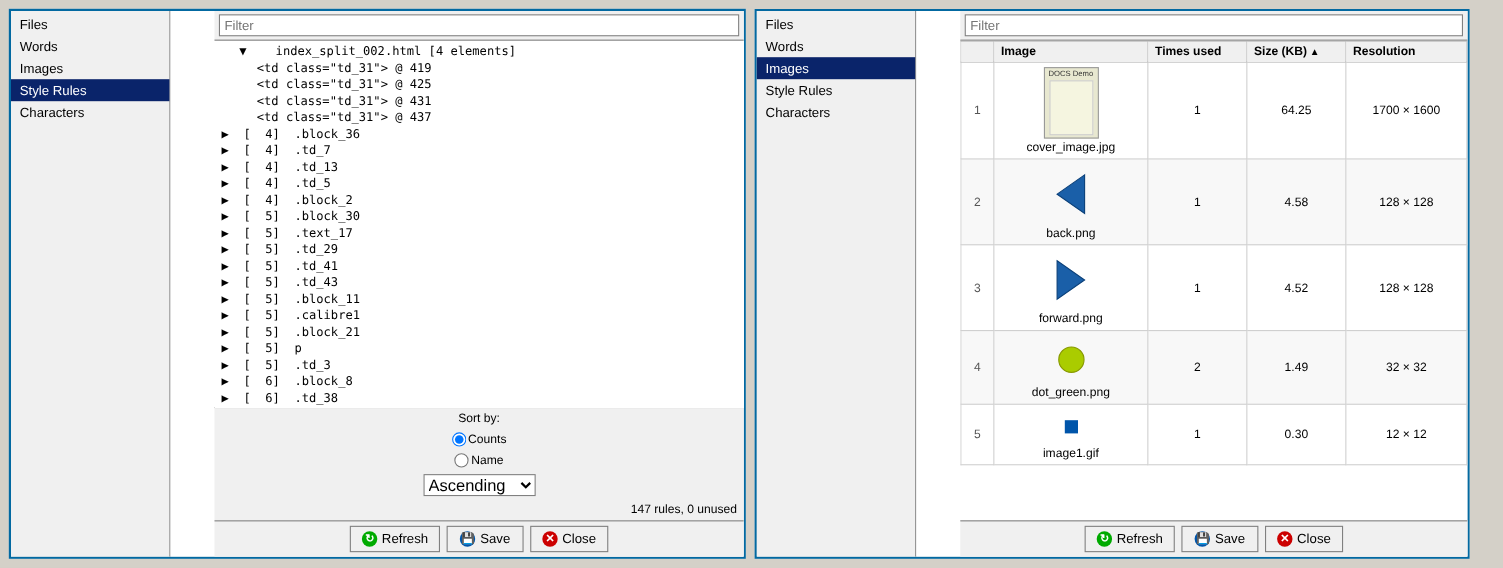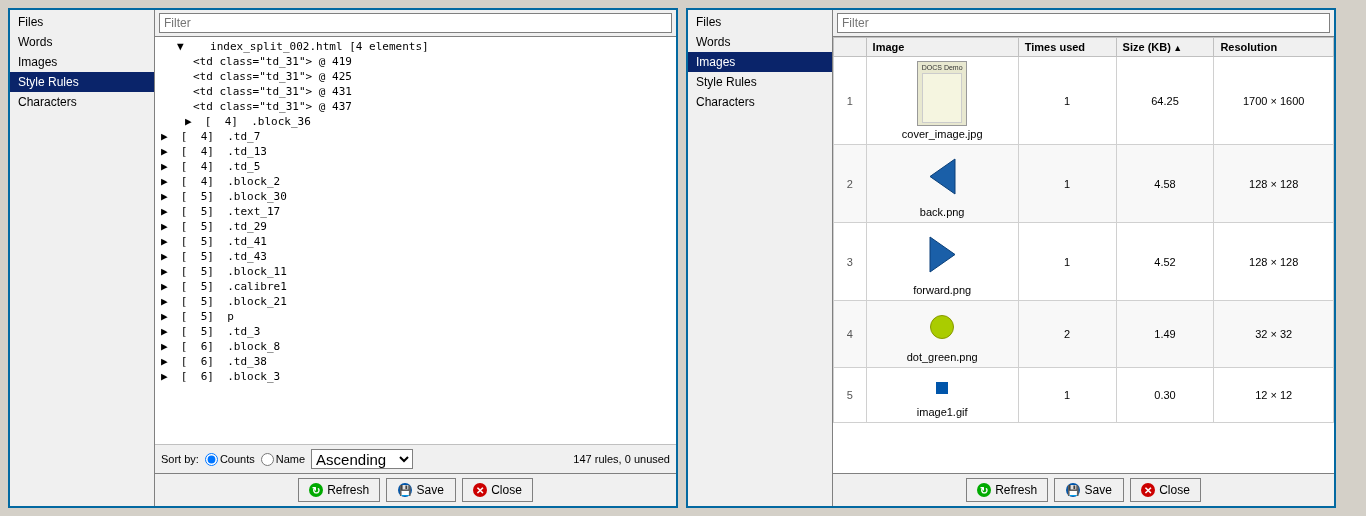--- a/index.html
+++ b/index.html
@@ -249,20 +249,21 @@
 
     .panel-left { width: 670px; height: 500px; }
     .panel-right { width: 650px; height: 500px; }
 
     .main-content {
       flex: 1;
       display: flex;
       flex-direction: column;
       background: #fff;
       min-width: 0;
+      padding-left: 40px;
     }
   </style>
 </head>
 <body>
 
 <div class="panel-wrapper">
 
   <div class="panel-left">
 
     <div class="sidebar">
@@ -288,41 +289,41 @@
       <div class="filter-bar">
         <input type="text" class="filter-input" placeholder="Filter" style="">
       </div>
 
       <div class="tree-container">
         <div class="tree-item" style="padding-left:20px;">▼&nbsp;&nbsp;&nbsp;&nbsp;index_split_002.html [4 elements]</div>
         <div class="tree-item" style="padding-left:36px;">&lt;td class="td_31"&gt; @ 419</div>
         <div class="tree-item" style="padding-left:36px;">&lt;td class="td_31"&gt; @ 425</div>
         <div class="tree-item" style="padding-left:36px;">&lt;td class="td_31"&gt; @ 431</div>
         <div class="tree-item" style="padding-left:36px;">&lt;td class="td_31"&gt; @ 437</div>
-        <div class="tree-item" style="padding-left:4px;margin-left:24px;">▶&nbsp;&nbsp;[&nbsp;&nbsp;4]&nbsp;&nbsp;.block_36</div>
+        <div class="tree-item" style="padding-left:4px;">▶&nbsp;&nbsp;[&nbsp;&nbsp;4]&nbsp;&nbsp;.block_36</div>
         <div class="tree-item" style="padding-left:4px;">▶&nbsp;&nbsp;[&nbsp;&nbsp;4]&nbsp;&nbsp;.td_7</div>
         <div class="tree-item" style="padding-left:4px;">▶&nbsp;&nbsp;[&nbsp;&nbsp;4]&nbsp;&nbsp;.td_13</div>
         <div class="tree-item" style="padding-left:4px;">▶&nbsp;&nbsp;[&nbsp;&nbsp;4]&nbsp;&nbsp;.td_5</div>
         <div class="tree-item" style="padding-left:4px;">▶&nbsp;&nbsp;[&nbsp;&nbsp;4]&nbsp;&nbsp;.block_2</div>
         <div class="tree-item" style="padding-left:4px;">▶&nbsp;&nbsp;[&nbsp;&nbsp;5]&nbsp;&nbsp;.block_30</div>
         <div class="tree-item" style="padding-left:4px;">▶&nbsp;&nbsp;[&nbsp;&nbsp;5]&nbsp;&nbsp;.text_17</div>
         <div class="tree-item" style="padding-left:4px;">▶&nbsp;&nbsp;[&nbsp;&nbsp;5]&nbsp;&nbsp;.td_29</div>
         <div class="tree-item" style="padding-left:4px;">▶&nbsp;&nbsp;[&nbsp;&nbsp;5]&nbsp;&nbsp;.td_41</div>
         <div class="tree-item" style="padding-left:4px;">▶&nbsp;&nbsp;[&nbsp;&nbsp;5]&nbsp;&nbsp;.td_43</div>
         <div class="tree-item" style="padding-left:4px;">▶&nbsp;&nbsp;[&nbsp;&nbsp;5]&nbsp;&nbsp;.block_11</div>
         <div class="tree-item" style="padding-left:4px;">▶&nbsp;&nbsp;[&nbsp;&nbsp;5]&nbsp;&nbsp;.calibre1</div>
         <div class="tree-item" style="padding-left:4px;">▶&nbsp;&nbsp;[&nbsp;&nbsp;5]&nbsp;&nbsp;.block_21</div>
         <div class="tree-item" style="padding-left:4px;">▶&nbsp;&nbsp;[&nbsp;&nbsp;5]&nbsp;&nbsp;p</div>
         <div class="tree-item" style="padding-left:4px;">▶&nbsp;&nbsp;[&nbsp;&nbsp;5]&nbsp;&nbsp;.td_3</div>
         <div class="tree-item" style="padding-left:4px;">▶&nbsp;&nbsp;[&nbsp;&nbsp;6]&nbsp;&nbsp;.block_8</div>
         <div class="tree-item" style="padding-left:4px;">▶&nbsp;&nbsp;[&nbsp;&nbsp;6]&nbsp;&nbsp;.td_38</div>
         <div class="tree-item" style="padding-left:4px;">▶&nbsp;&nbsp;[&nbsp;&nbsp;6]&nbsp;&nbsp;.block_3</div>
       </div>
 
-      <div class="sort-bar" style="border-top:1px solid #c0c0c0;">
+      <div class="sort-bar" style="border-top:1px solid #c0c0c0;flex-direction:column;">
         <span>Sort by:</span>
         <label>
           <input type="radio" name="sort-left" checked="" style="">
           <span>Counts</span>
         </label>
         <label>
           <input type="radio" name="sort-left" style="">
           <span>Name</span>
         </label>
         <select>

